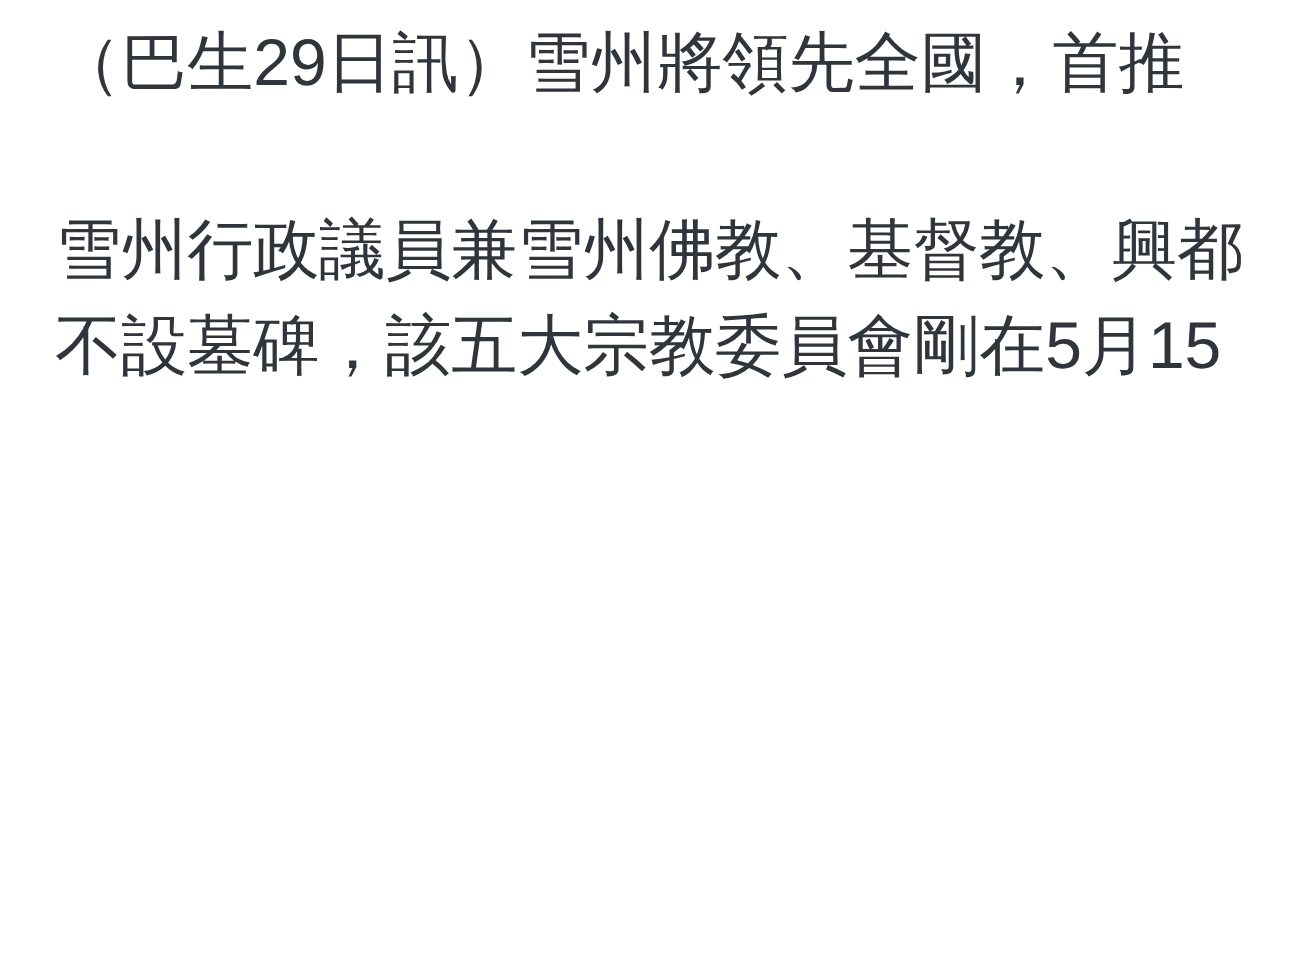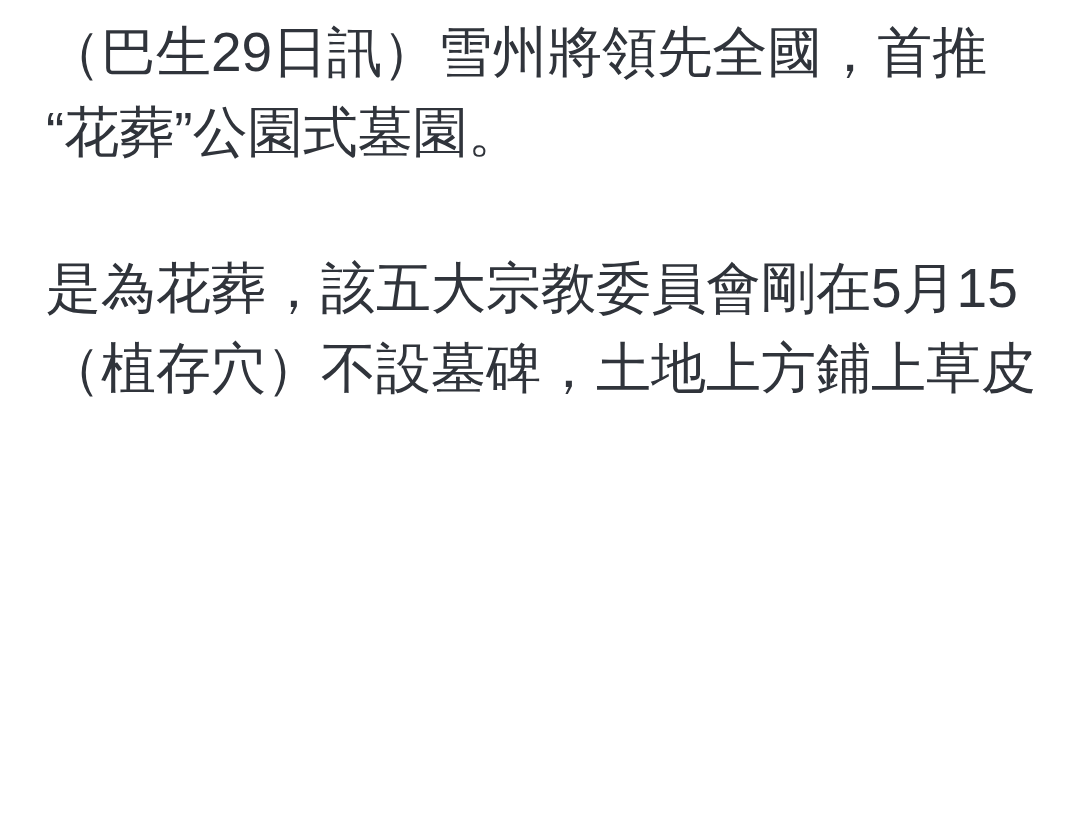--- a/index.html
+++ b/index.html
@@ -30,21 +30,20 @@
     white-space: nowrap;
   }
 </style>
 </head>
 <body>
 
 <main class="article">
 
   <div class="paragraph">
     <div class="text-line">（巴生29日訊）雪州將領先全國，首推</div>
-    <div class="text-line">“花葬”公園式墓園。</div>
   </div>
 
   <div class="paragraph">
-    <div class="text-line">是為花葬，該五大宗教委員會剛在5月15</div>
-    <div class="text-line">（植存穴）不設墓碑，土地上方鋪上草皮</div>
+    <div class="text-line">雪州行政議員兼雪州佛教、基督教、興都</div>
+    <div class="text-line">不設墓碑，該五大宗教委員會剛在5月15</div>
   </div>
 
 </main>
 
 </body></html>

